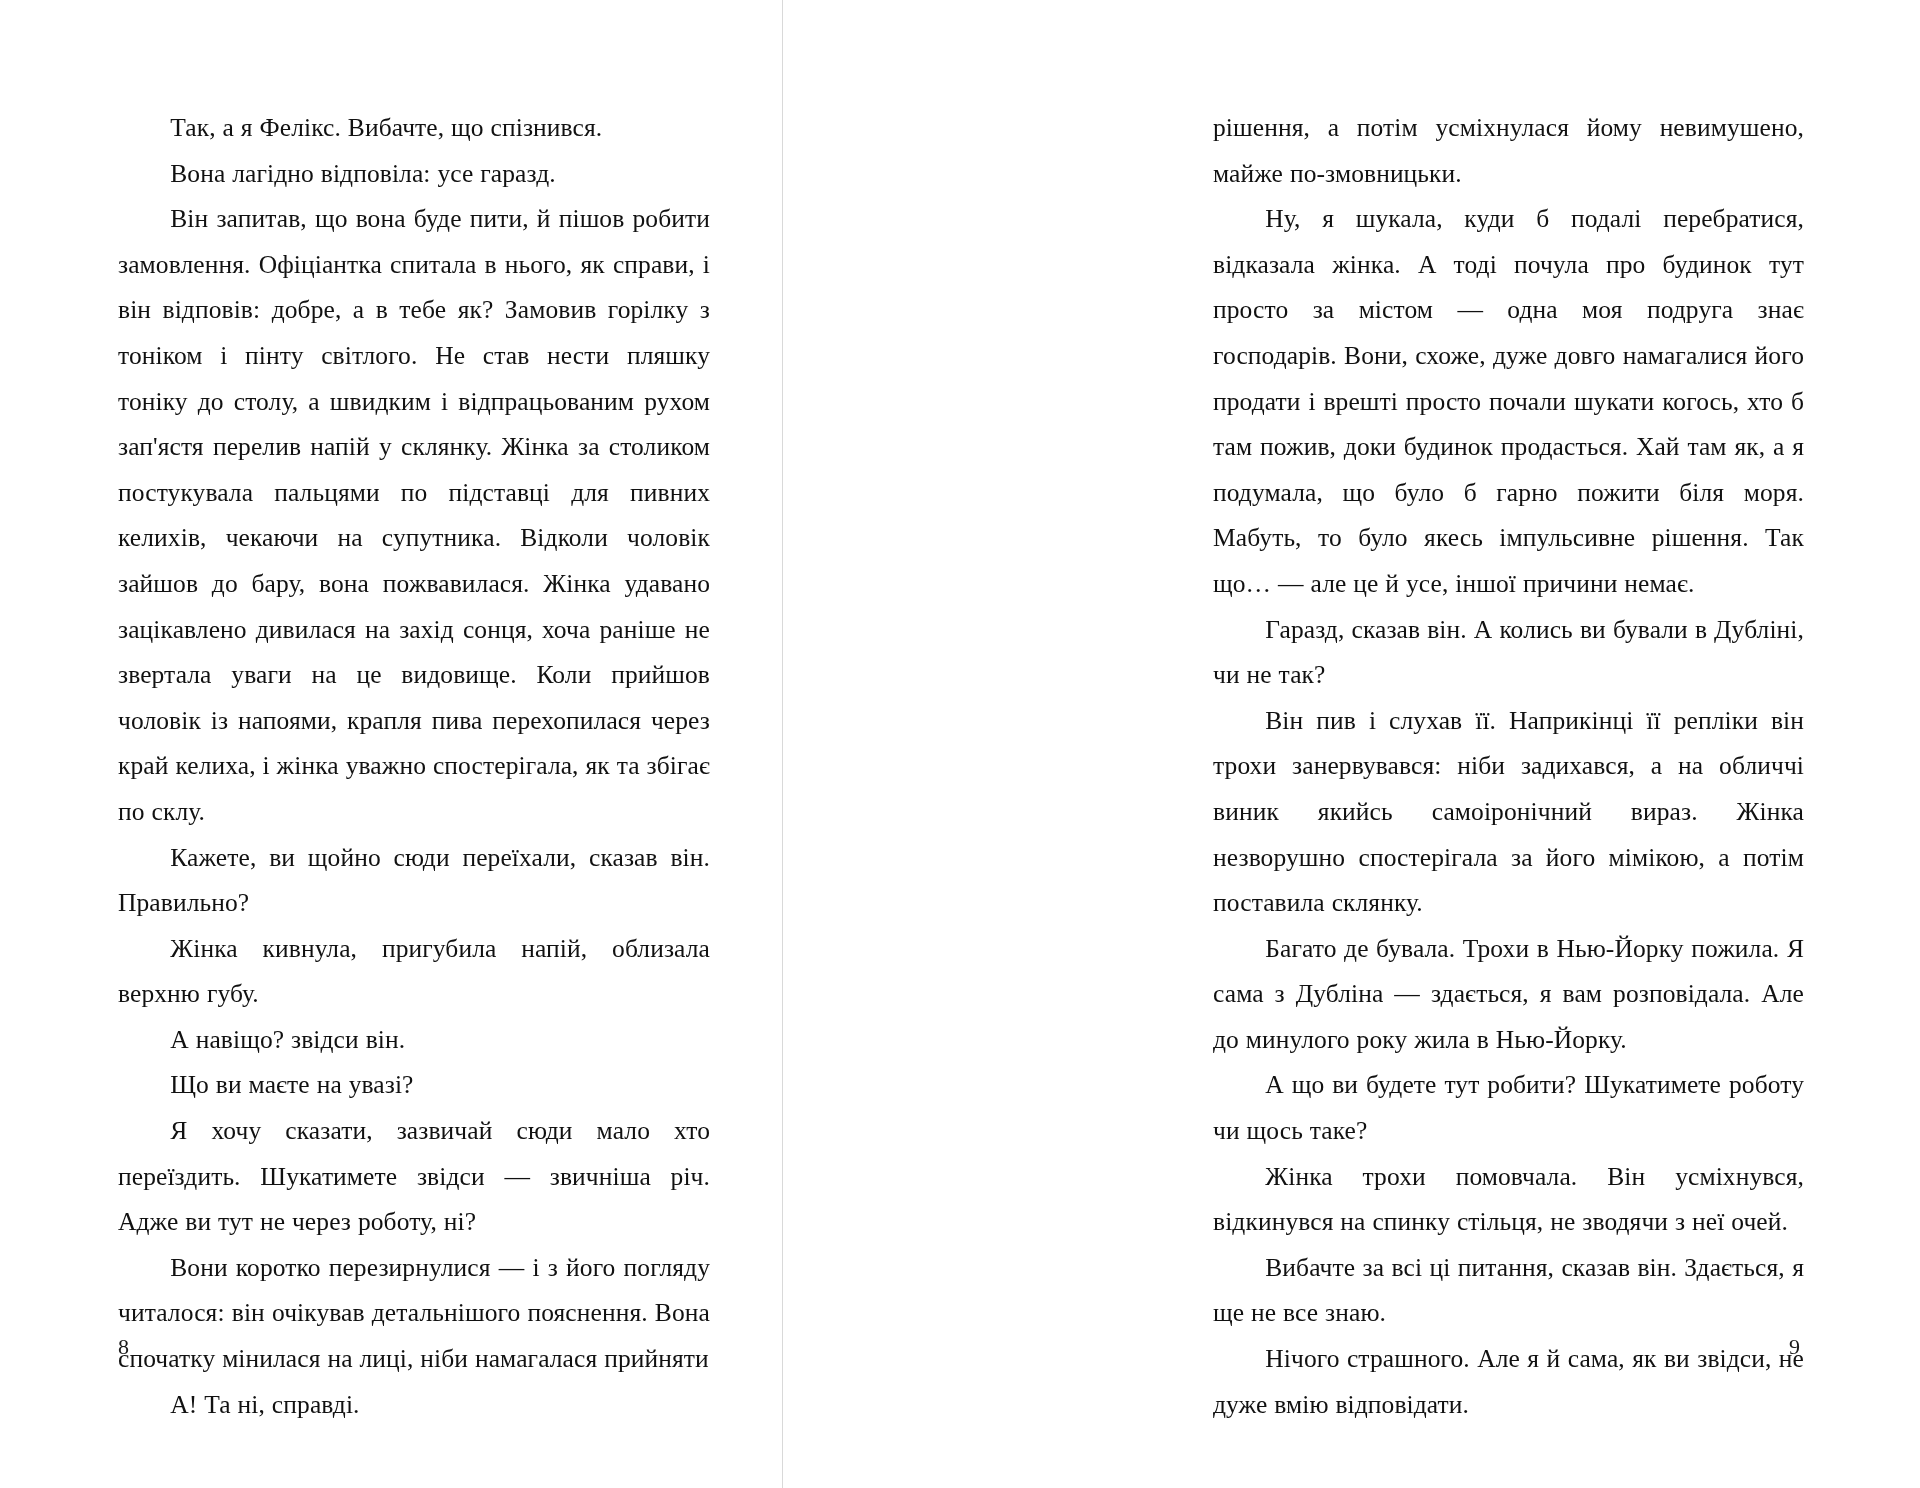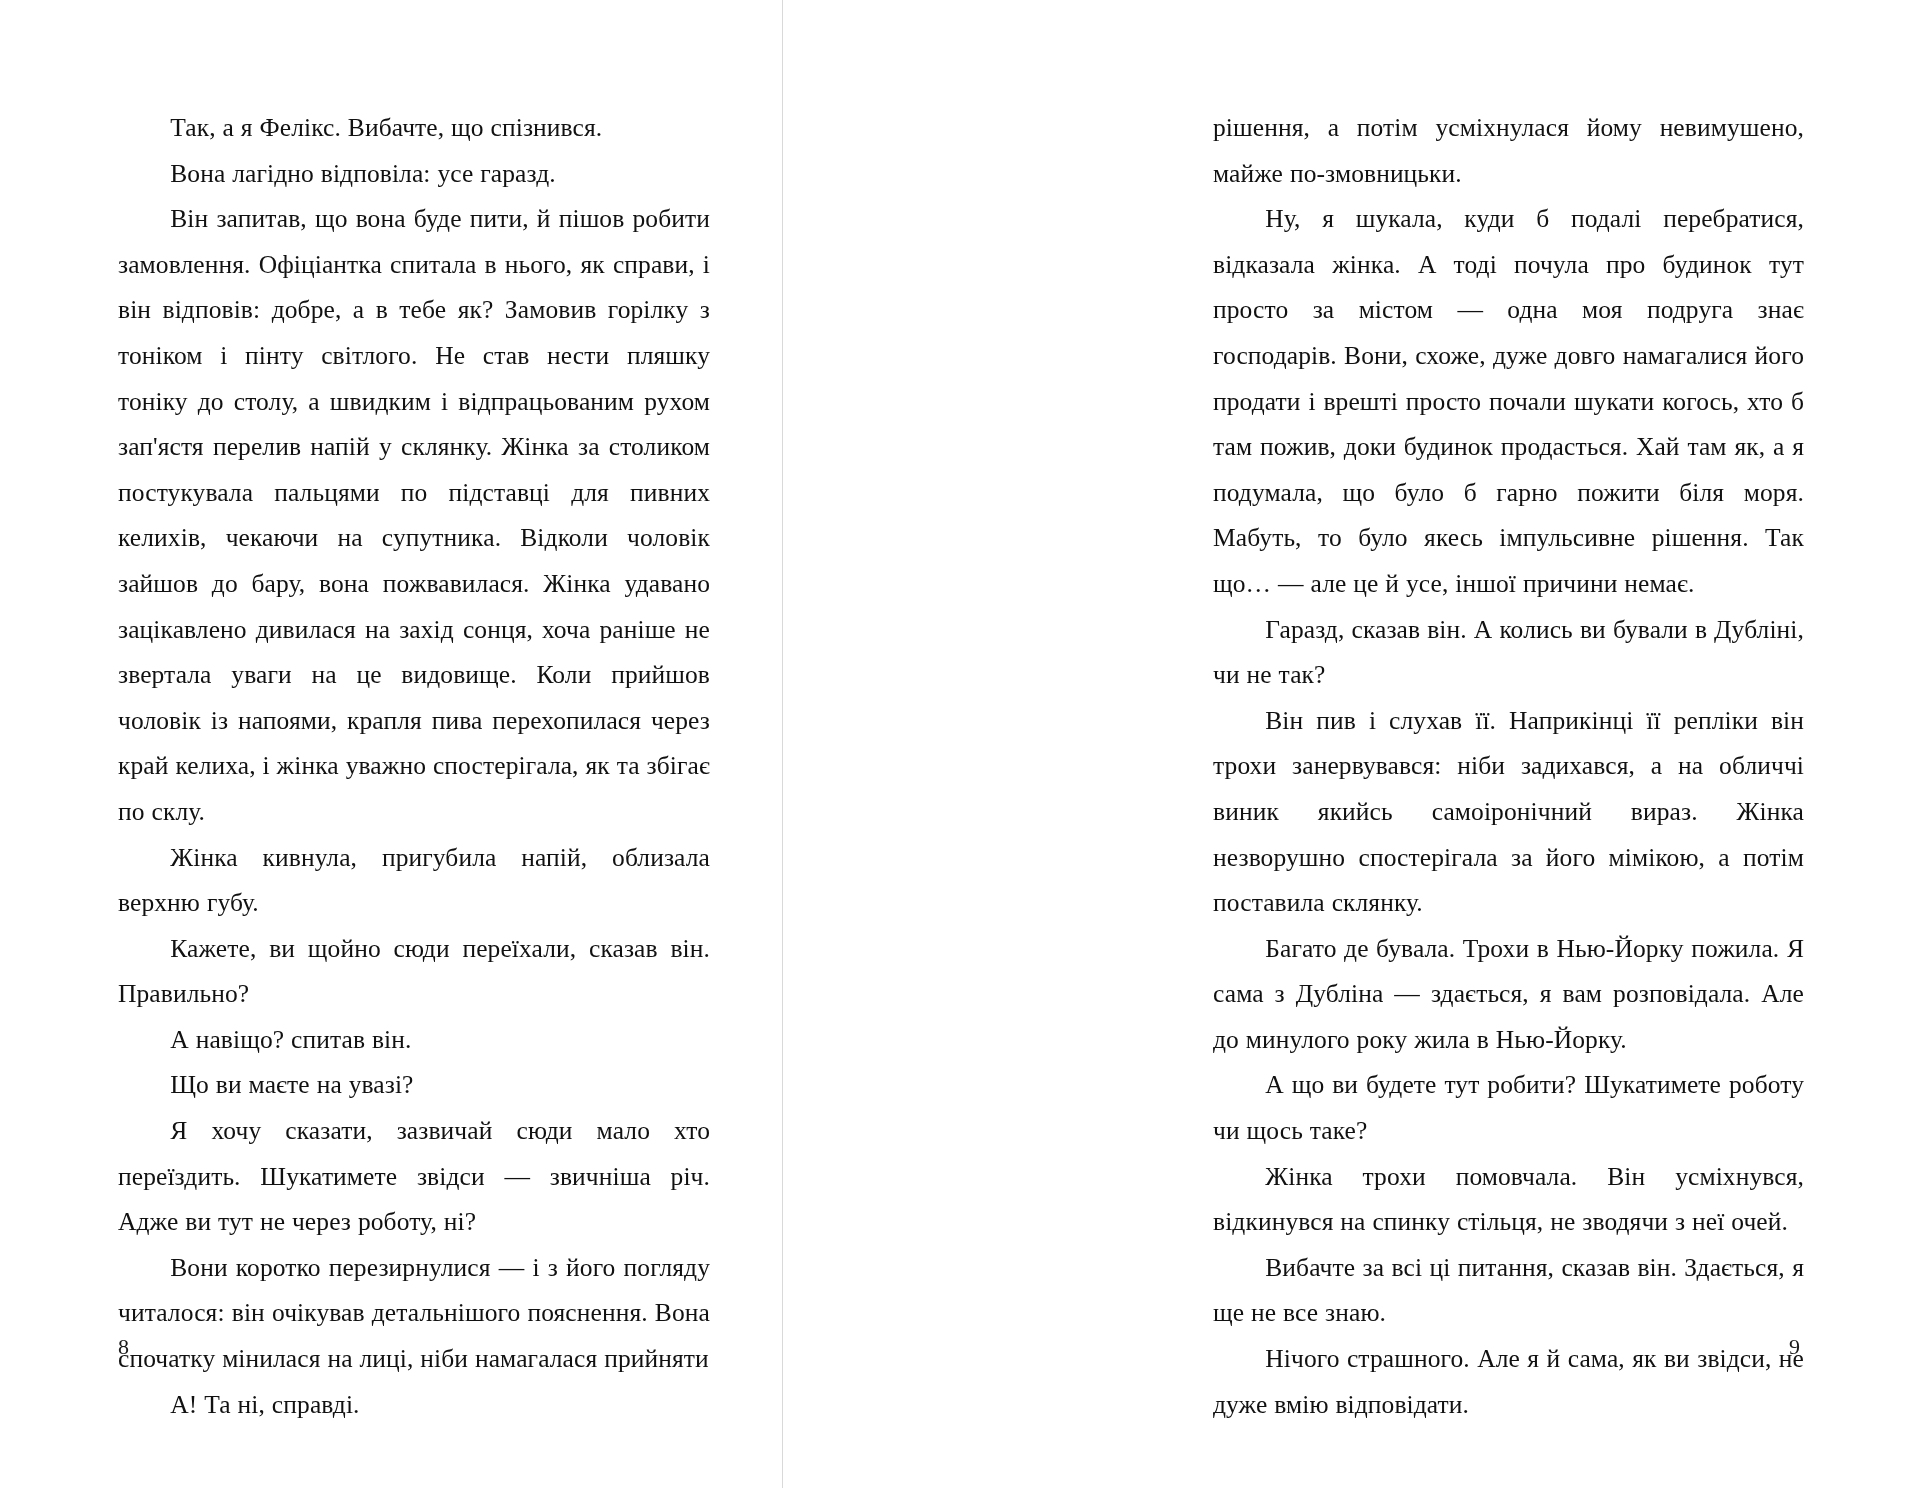--- a/index.html
+++ b/index.html
@@ -90,23 +90,23 @@
 </head>
 <body>
 
 <div class="spread">
 
   <div class="page page-left">
     <div class="text-block">
       <p class="para">Так, а я Фелікс. Вибачте, що спізнився.</p>
       <p class="para">Вона лагідно відповіла: усе гаразд.</p>
       <p class="para">Він запитав, що вона буде пити, й пішов робити за­мовлення. Офіціантка спитала в нього, як справи, і він відповів: добре, а в тебе як? Замовив горілку з тоніком і пінту світлого. Не став нести пляшку тоніку до столу, а швидким і відпрацьованим рухом зап'ястя перелив на­пій у склянку. Жінка за столиком постукувала пальцями по підставці для пивних келихів, чекаючи на супутни­ка. Відколи чоловік зайшов до бару, вона пожвавилася. Жінка удавано зацікавлено дивилася на захід сонця, хоча раніше не звертала уваги на це видовище. Коли прийшов чоловік із напоями, крапля пива перехопила­ся через край келиха, і жінка уважно спостерігала, як та збігає по склу.</p>
+      <p class="para">Кажете, ви щойно сюди переїхали, сказав він. Пра­вильно?</p>
       <p class="para">Жінка кивнула, пригубила напій, облизала верхню губу.</p>
-      <p class="para">Кажете, ви щойно сюди переїхали, сказав він. Пра­вильно?</p>
-      <p class="para">А навіщо? спитав він.</p>
+      <p class="para">А навіщо? звідси він.</p>
       <p class="para">Що ви маєте на увазі?</p>
       <p class="para">Я хочу сказати, зазвичай сюди мало хто переїздить. Шукатимете звідси — звичніша річ. Адже ви тут не че­рез роботу, ні?</p>
       <p class="para">Вони коротко перезирнулися — і з його погляду читалося: він очікував детальнішого пояснення. Вона спочатку мінилася на лиці, ніби намагалася прийняти</p>
       <p class="para">А! Та ні, справді.</p>
     </div>
     <div class="folio folio-left">8</div>
   </div>
 
   <div class="page page-right">
     <div class="text-block">

